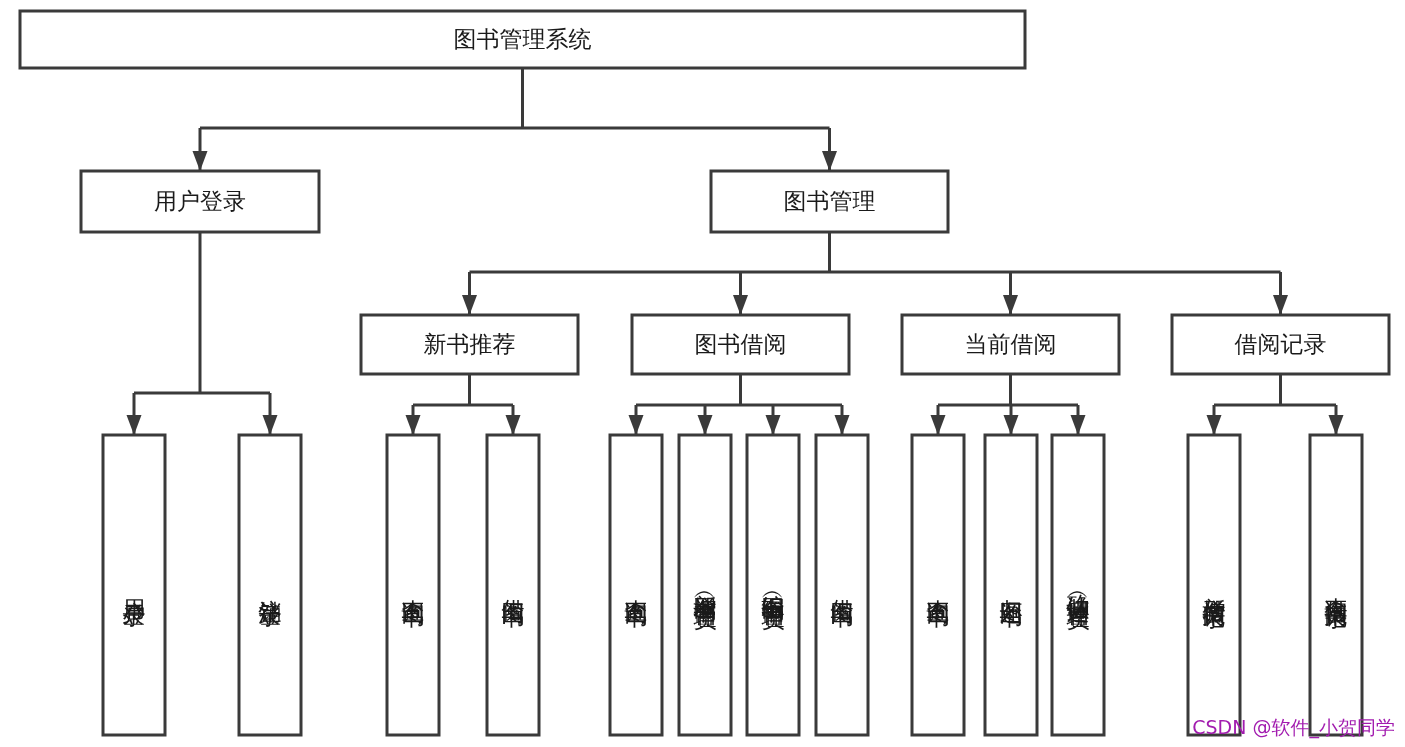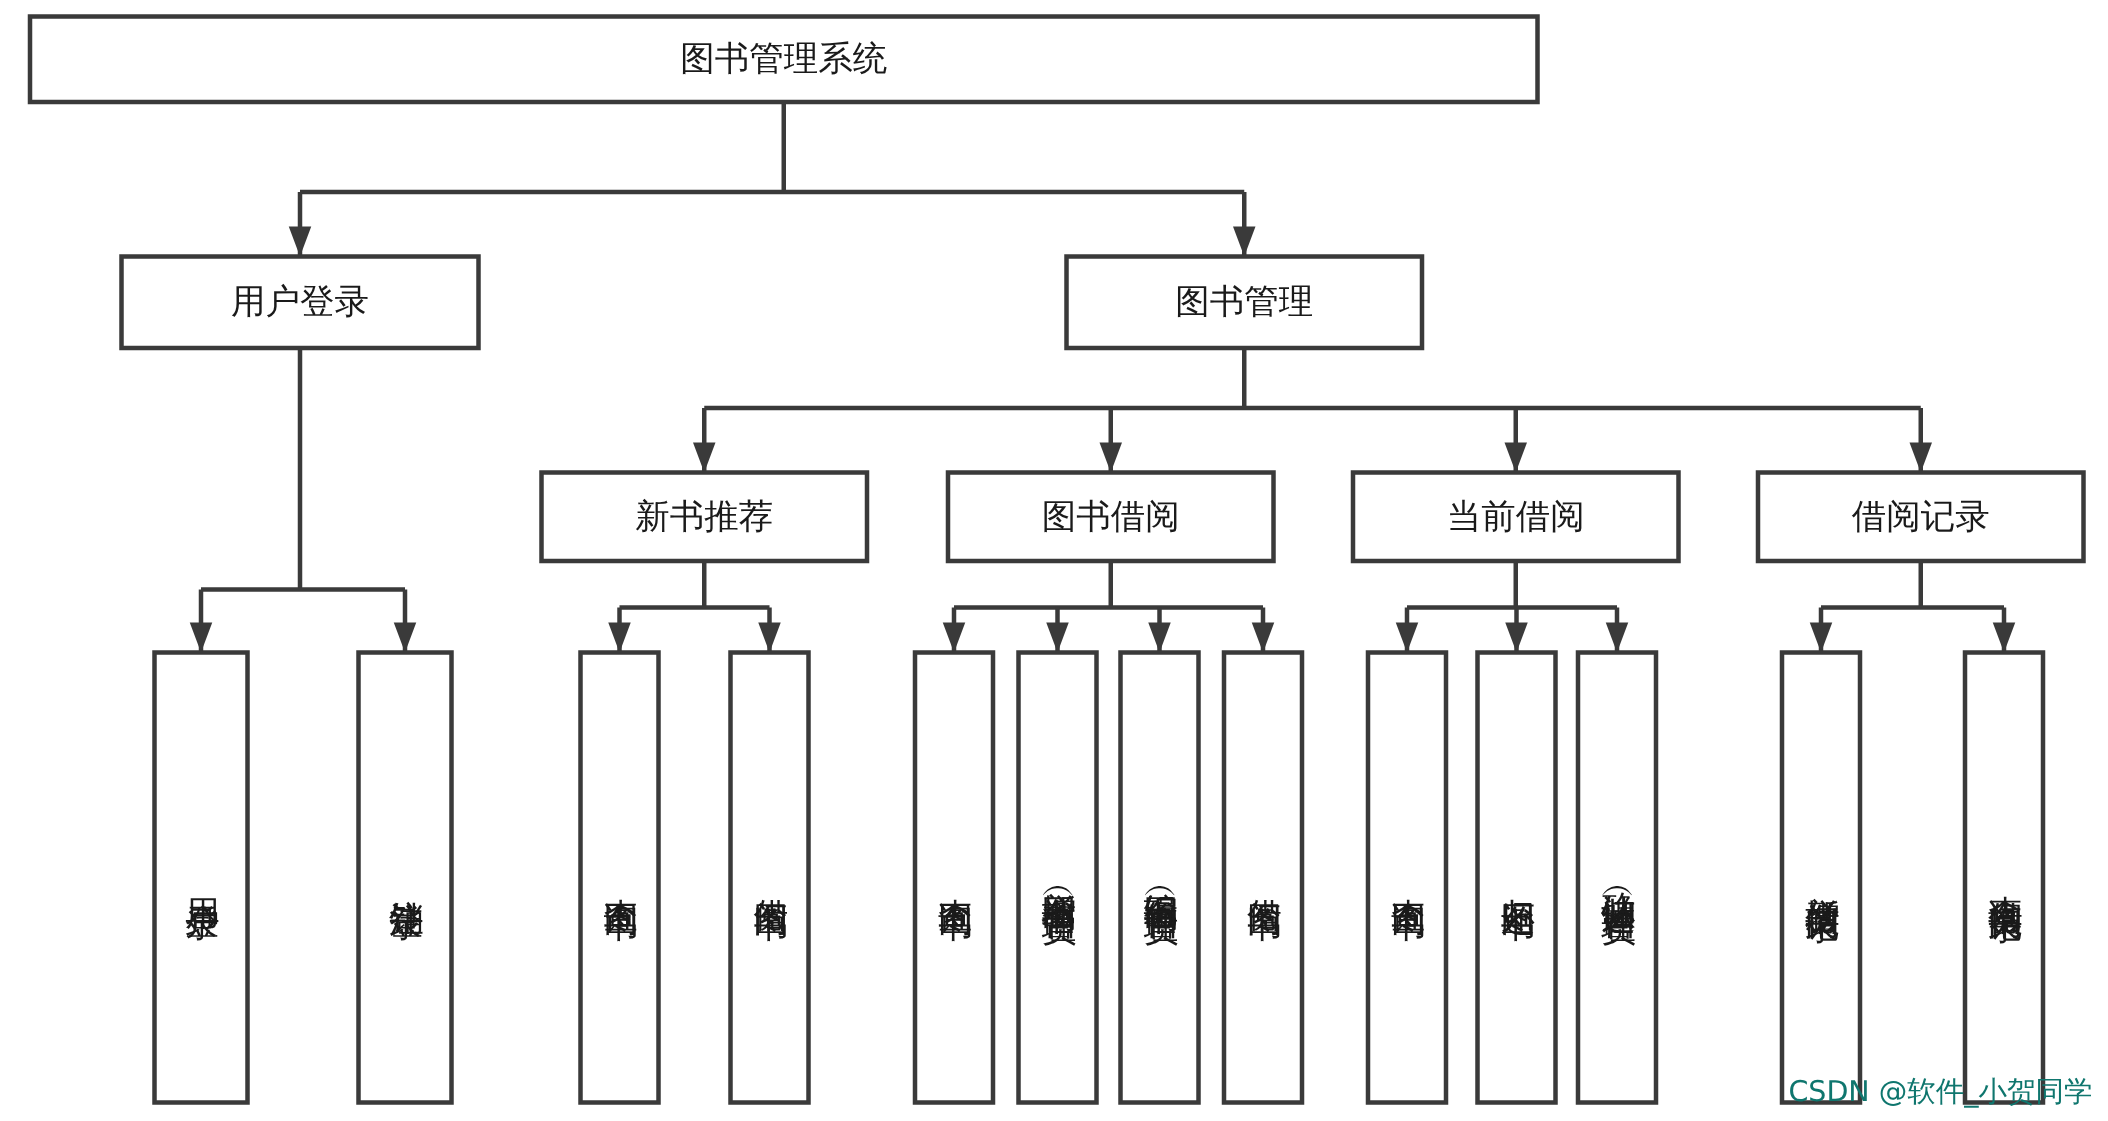--- a/index.html
+++ b/index.html
@@ -56,21 +56,21 @@
   .arrow-head {
     fill: #3a3a3a;
     stroke: none;
   }
   .watermark {
     position: absolute;
     right: 10px;
     bottom: 6px;
     font-family: "DejaVu Sans", "Liberation Sans", sans-serif;
     font-size: 19px;
-    color: #0f766e;
+    color: #a21caf;
     white-space: nowrap;
     pointer-events: none;
   }
 </style>
 </head>
 <body>
 
 <svg id="diagram" viewBox="0 0 1405 747">
   <g id="connector-layer">
       <path class="connector" d="M522.5,68 L522.5,128"></path>

